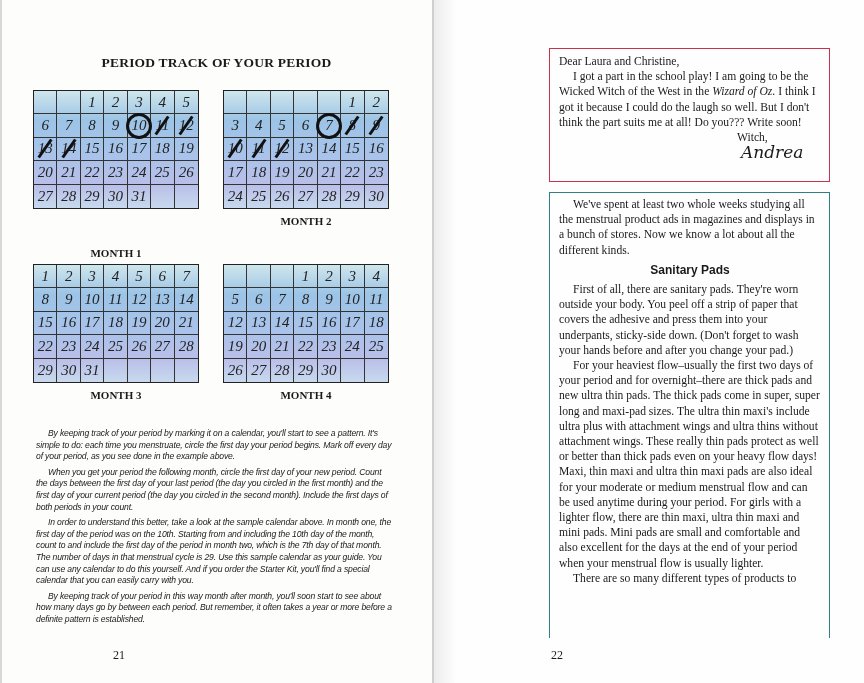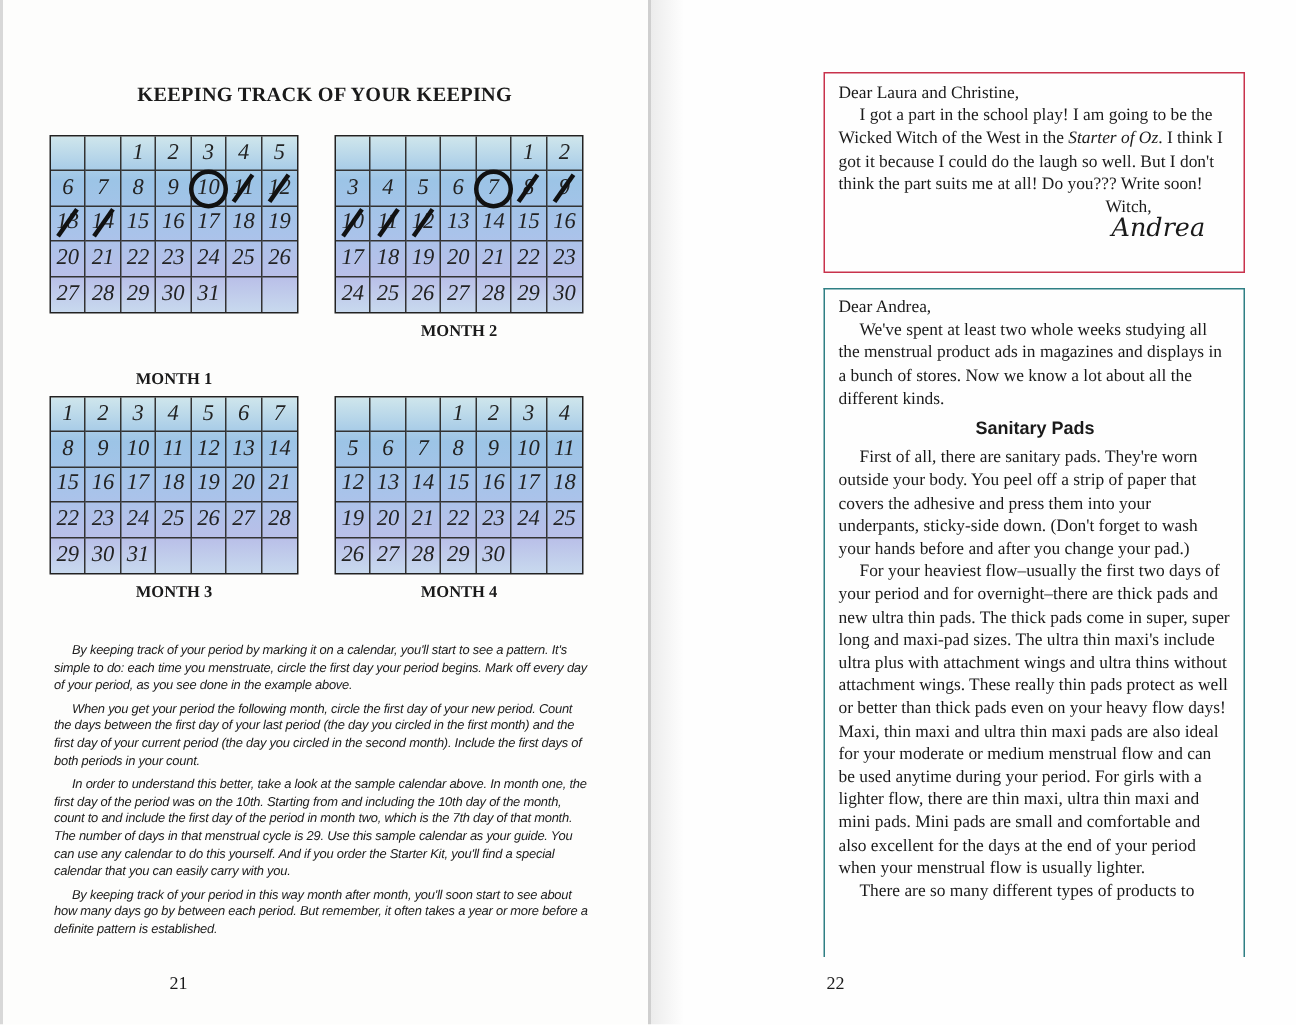--- a/index.html
+++ b/index.html
@@ -31,21 +31,21 @@
   .subhead{text-align:center;font-weight:bold;font-size:12px;font-family:"Liberation Sans",sans-serif;margin:5px 0 4px 0 !important;}
 </style>
 </head>
 <body>
 
 <div class="page page-left"></div>
 <div class="page page-right"></div>
 <div class="gutter"></div>
 <div class="gutter-shade"></div>
 
-<div class="title">KEEPING TRACK OF YOUR KEEPING</div>
+<div class="title">PERIOD TRACK OF YOUR PERIOD</div>
 
 <div class="cal" id="cal0" style="left:33px;top:90px;">
     <div class="cell"></div>
     <div class="cell"></div>
     <div class="cell">1</div>
     <div class="cell">2</div>
     <div class="cell">3</div>
     <div class="cell">4</div>
     <div class="cell">5</div>
     <div class="cell">6</div>
@@ -200,27 +200,26 @@
   <p>By keeping track of your period by marking it on a calendar, you'll start to see a pattern. It's simple to do: each time you menstruate, circle the first day your period begins. Mark off every day of your period, as you see done in the example above.</p>
   <p>When you get your period the following month, circle the first day of your new period. Count the days between the first day of your last period (the day you circled in the first month) and the first day of your current period (the day you circled in the second month). Include the first days of both periods in your count.</p>
   <p>In order to understand this better, take a look at the sample calendar above. In month one, the first day of the period was on the 10th. Starting from and including the 10th day of the month, count to and include the first day of the period in month two, which is the 7th day of that month. The number of days in that menstrual cycle is 29. Use this sample calendar as your guide. You can use any calendar to do this yourself. And if you order the Starter Kit, you'll find a special calendar that you can easily carry with you.</p>
   <p>By keeping track of your period in this way month after month, you'll soon start to see about how many days go by between each period. But remember, it often takes a year or more before a definite pattern is established.</p>
 </div>
 
 <div class="pagenum" style="left:113px;top:648px;">21</div>
 
 <div class="box box-red">
   <p>Dear Laura and Christine,</p>
-  <p class="indent"><span>I got a part in the school play! I am going to be the Wicked Witch of the West in the </span><i>Starter of Oz</i><span>. I think I got it because I could do the laugh so well. But I don't think the part suits me at all! Do you??? Write soon!</span></p>
+  <p class="indent"><span>I got a part in the school play! I am going to be the Wicked Witch of the West in the </span><i>Wizard of Oz</i><span>. I think I got it because I could do the laugh so well. But I don't think the part suits me at all! Do you??? Write soon!</span></p>
   <p class="signoff">Witch,</p>
   <p class="signature">Andrea</p>
 </div>
 
 <div class="box box-teal">
-  <p>Dear Andrea,</p>
   <p class="indent">We've spent at least two whole weeks studying all the menstrual product ads in magazines and displays in a bunch of stores. Now we know a lot about all the different kinds.</p>
   <p class="subhead">Sanitary Pads</p>
   <p class="indent">First of all, there are sanitary pads. They're worn outside your body. You peel off a strip of paper that covers the adhesive and press them into your underpants, sticky-side down. (Don't forget to wash your hands before and after you change your pad.)</p>
   <p class="indent">For your heaviest flow–usually the first two days of your period and for overnight–there are thick pads and new ultra thin pads. The thick pads come in super, super long and maxi-pad sizes. The ultra thin maxi's include ultra plus with attachment wings and ultra thins without attachment wings. These really thin pads protect as well or better than thick pads even on your heavy flow days! Maxi, thin maxi and ultra thin maxi pads are also ideal for your moderate or medium menstrual flow and can be used anytime during your period. For girls with a lighter flow, there are thin maxi, ultra thin maxi and mini pads. Mini pads are small and comfortable and also excellent for the days at the end of your period when your menstrual flow is usually lighter.</p>
   <p class="indent">There are so many different types of products to</p>
 </div>
 
 <div class="pagenum" style="left:551px;top:648px;">22</div>
 
 </body></html>

